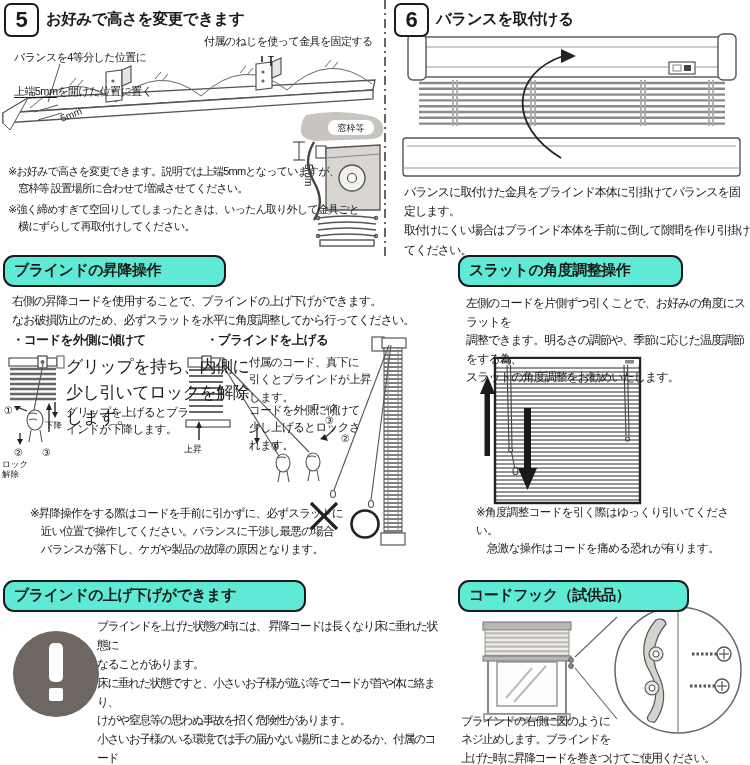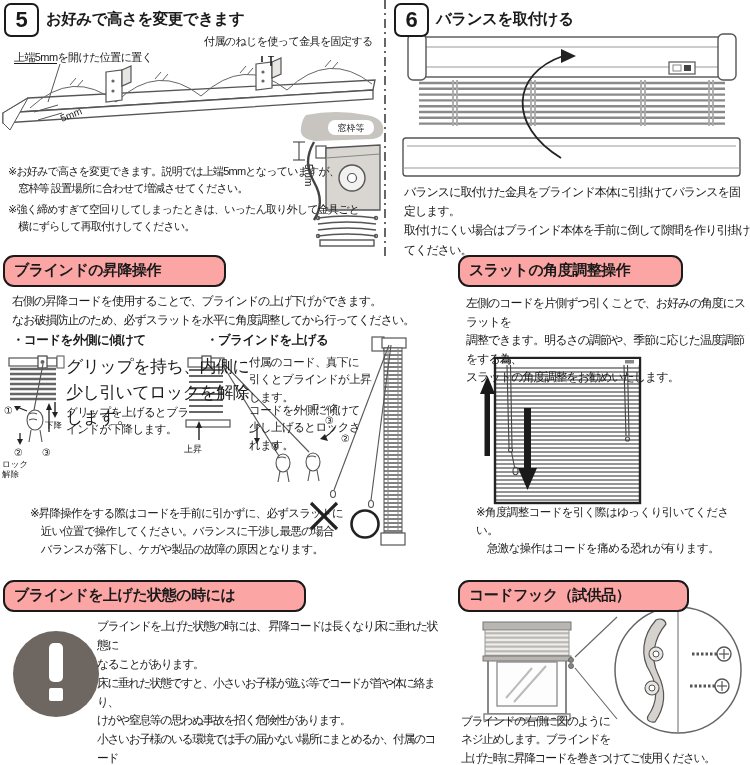--- a/index.html
+++ b/index.html
@@ -5,41 +5,42 @@
   html,body{margin:0;padding:0;background:#fff;}
   .page{position:relative;width:750px;height:765px;background:#ffffff;overflow:hidden;
         font-family:"Liberation Sans","DejaVu Sans",sans-serif;color:#1a1a1a;}
   .t{position:absolute;white-space:pre-line;line-height:1.55;z-index:3;}
   .tight{letter-spacing:-1px;}
   .vtight{letter-spacing:-1.4px;}
   .numbox{position:absolute;width:31px;height:30px;border:2.5px solid #1a1a1a;border-radius:7px;
           display:flex;align-items:center;justify-content:center;
           font-size:22px;font-weight:bold;background:#fff;z-index:3;}
   .steptitle{position:absolute;font-size:15.5px;font-weight:bold;letter-spacing:-0.5px;z-index:3;}
-  .hdrbox{position:absolute;border:2.5px solid #1a1a1a;border-radius:11px;background:#fca5a5;
+  .hdrbox{position:absolute;border:2.5px solid #1a1a1a;border-radius:11px;background:#5eead4;
           font-size:15px;font-weight:bold;letter-spacing:-0.5px;padding:4px 14px 5px 9px;z-index:3;}
   .u{border-bottom:1.5px solid #1a1a1a;}
   .divider-v{position:absolute;left:384px;top:0;width:2px;height:257px;
      background:repeating-linear-gradient(to bottom,#666 0 9px,transparent 9px 13px,#666 13px 15px,transparent 15px 19px);}
   svg{position:absolute;z-index:1;}
   svg text{fill:#1a1a1a;}
 </style>
 </head>
 <body>
 
 <div class="page">
 
   <div class="divider-v"></div>
 
   <div class="numbox" style="left:4px;top:3px;">
     <span>5</span>
   </div>
   <div class="steptitle" style="left:46px;top:9px;">お好みで高さを変更できます</div>
 
   <div class="t" style="left:14px;top:32px;font-size:11px;letter-spacing:-0.6px;">
+    <div>バランスを4等分した位置に</div>
     <div><span class="u">上端5mm</span><span>を開けた位置に置く</span></div>
   </div>
   <div class="t" style="left:204px;top:33px;font-size:11px;letter-spacing:-0.6px;">付属のねじを使って金具を固定する</div>
 
   <svg style="left:0;top:56px;" width="385" height="112" viewBox="0 0 385 112">
     <g>
       <polygon points="28,42 375,24 373,34 3,57" fill="#fff" stroke="#555" stroke-width="1.3"></polygon>
       <polygon points="3,57 373,34 373,43 3,67" fill="#fff" stroke="#555" stroke-width="1.3"></polygon>
       <polygon points="28,42 3,57 3,67 10,74" fill="#fff" stroke="#555" stroke-width="1"></polygon>
     </g>
@@ -338,21 +339,21 @@
     </g>
     <g fill="#1a1a1a">
       <rect x="6.5" y="42" width="5.5" height="64"></rect>
       <polygon points="2,44 17,44 9.5,26"></polygon>
     </g>
   </svg>
 
   <div class="t" style="left:476px;top:504px;font-size:11.5px;letter-spacing:-0.6px;line-height:1.55;">※角度調整コードを引く際はゆっくり引いてください。
 　急激な操作はコードを痛める恐れが有ります。</div>
 
-  <div class="hdrbox" style="left:3px;top:580px;width:276px;">ブラインドを上げた状態の時には</div>
+  <div class="hdrbox" style="left:3px;top:580px;width:276px;">ブラインドの上げ下げができます</div>
 
   <svg style="left:10px;top:626px;" width="92" height="94" viewBox="0 0 92 94">
     <circle cx="46" cy="48" r="43" fill="#6e6661"></circle>
     <rect x="39" y="17" width="14" height="39" rx="5" fill="#fff"></rect>
     <rect x="39" y="62" width="14" height="13" rx="2" fill="#fff"></rect>
   </svg>
 
   <div class="t vtight" style="left:97px;top:617px;font-size:11.8px;line-height:1.6;width:345px;">ブラインドを上げた状態の時には、 昇降コードは長くなり床に垂れた状態に
 なることがあります。
 床に垂れた状態ですと、小さいお子様が遊ぶ等でコードが首や体に絡まり、

